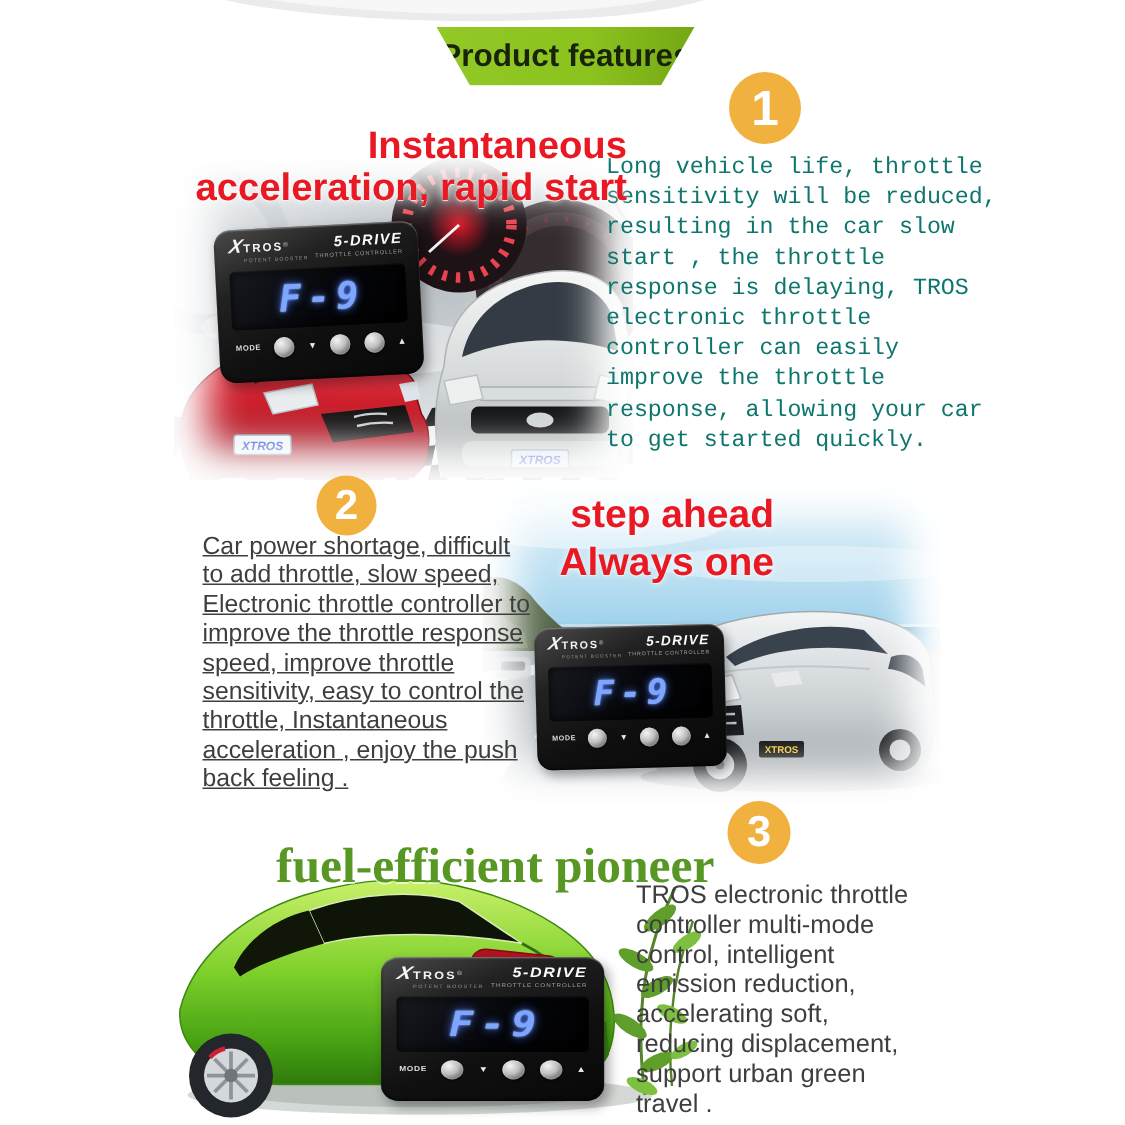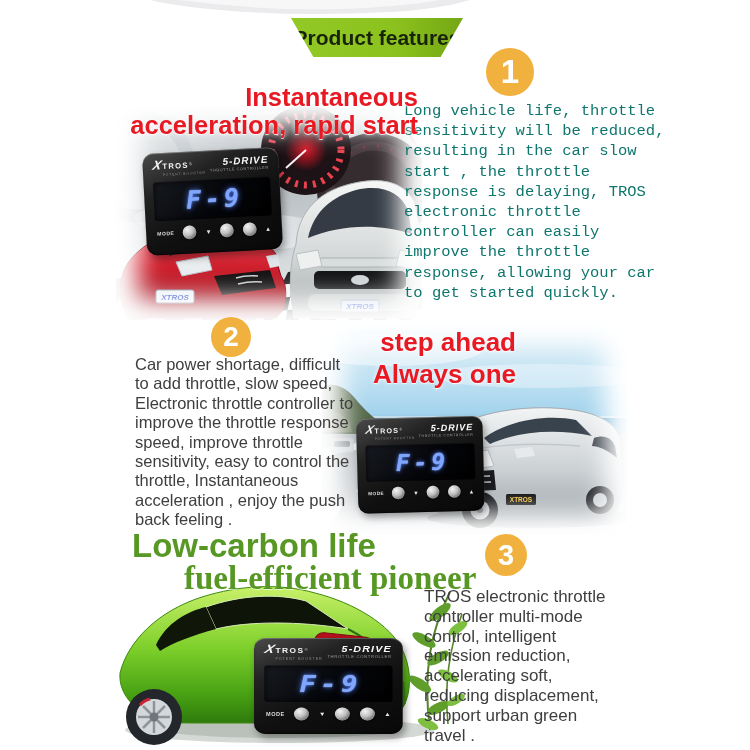--- a/index.html
+++ b/index.html
@@ -35,21 +35,21 @@
   .h1 { left:112px; top:83px;  width:306px; font-size:25.5px; line-height:28px; }
   .h2 { left:344px; top:327px; width:172px; font-size:26px;   line-height:31.5px; }
   .h-green { position:absolute; z-index:4; color:#579723; font-weight:700; font-size:33px; line-height:33px;
              text-shadow:0 1px 0 rgba(255,255,255,.6); }
   .h3a { left:132px; top:529px; }
   .h3b { left:184px; top:562px;font-family:Liberation Serif, serif; }
   
   .body-text { position:absolute; z-index:3; white-space:pre-line; }
   .body1 { left:404px; top:101px; width:272px; font-family:"Liberation Mono", monospace;
            font-size:15.5px; line-height:20.2px; color:#0f766e; }
-  .body2 { left:135px; top:355px; width:272px; font-size:16.5px; line-height:19.4px; color:#3e3e3e; }
+  .body2 { left:135px; top:355px; width:272px; font-size:16.5px; line-height:19.4px; color:#3e3e3e;text-decoration:underline; }
   .body3 { left:408px; top:587px; width:262px; font-size:17px;   line-height:19.8px; color:#3e3e3e;margin-left:16px; }
   
   .photo { position:absolute; z-index:1; }
   .photo1 { left:116px; top:106px; width:306px; height:214px; }
   .photo2 { left:322px; top:320px; width:305px; height:215px; }
   .photo3 { left:110px; top:577px; width:348px; height:172px; }
   .vignette::after { content:""; position:absolute; inset:0; pointer-events:none;
                      box-shadow:inset 0 0 26px 22px #ffffff; }
   .leaves { position:absolute; left:392px; top:584px; width:80px; height:152px; z-index:2; }
   
@@ -117,21 +117,20 @@
     </div>
 
   <div class="h-red h1">
     <div>Instantaneous</div>
     <div>acceleration, rapid start</div>
   </div>
   <div class="h-red h2">
     <div>step ahead</div>
     <div>Always one</div>
   </div>
-  <div class="h-green h3a">Low-carbon life</div>
   <div class="h-green h3b">fuel-efficient pioneer</div>
 
   <div class="body-text body1">Long vehicle life, throttle
 sensitivity will be reduced,
 resulting in the car slow
 start , the throttle
 response is delaying, TROS
 electronic throttle
 controller can easily
 improve the throttle

